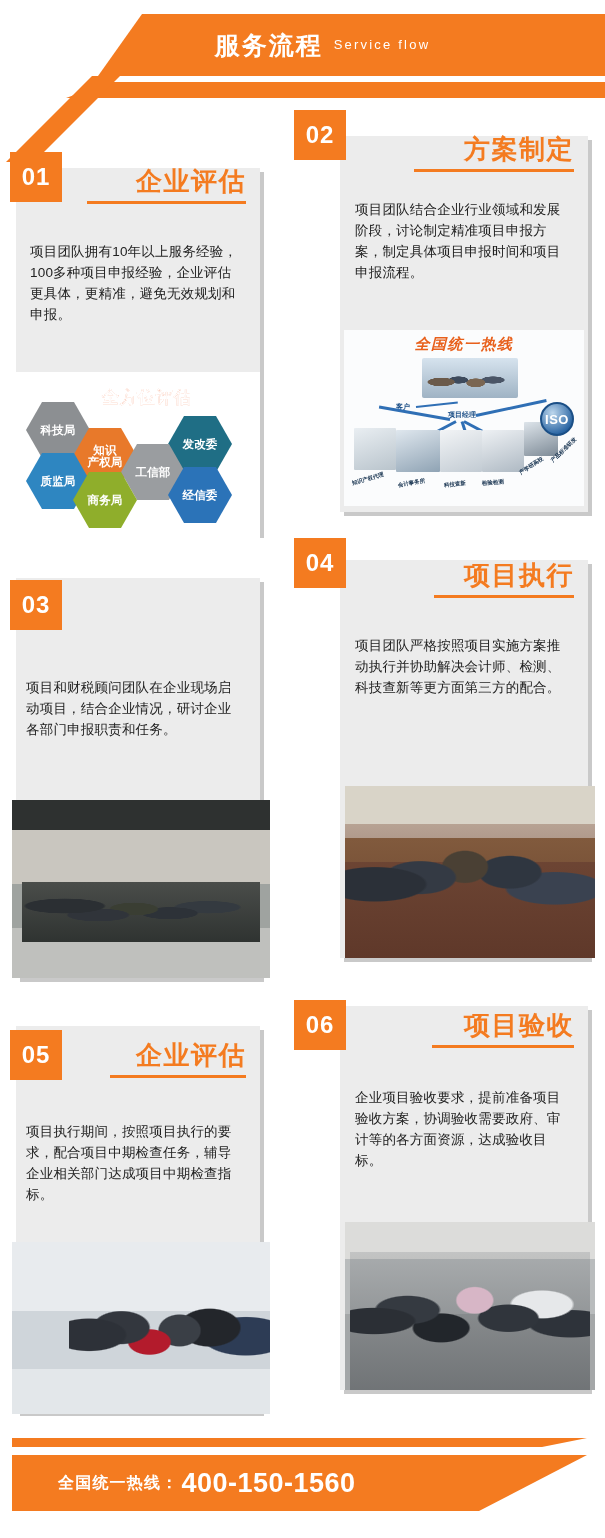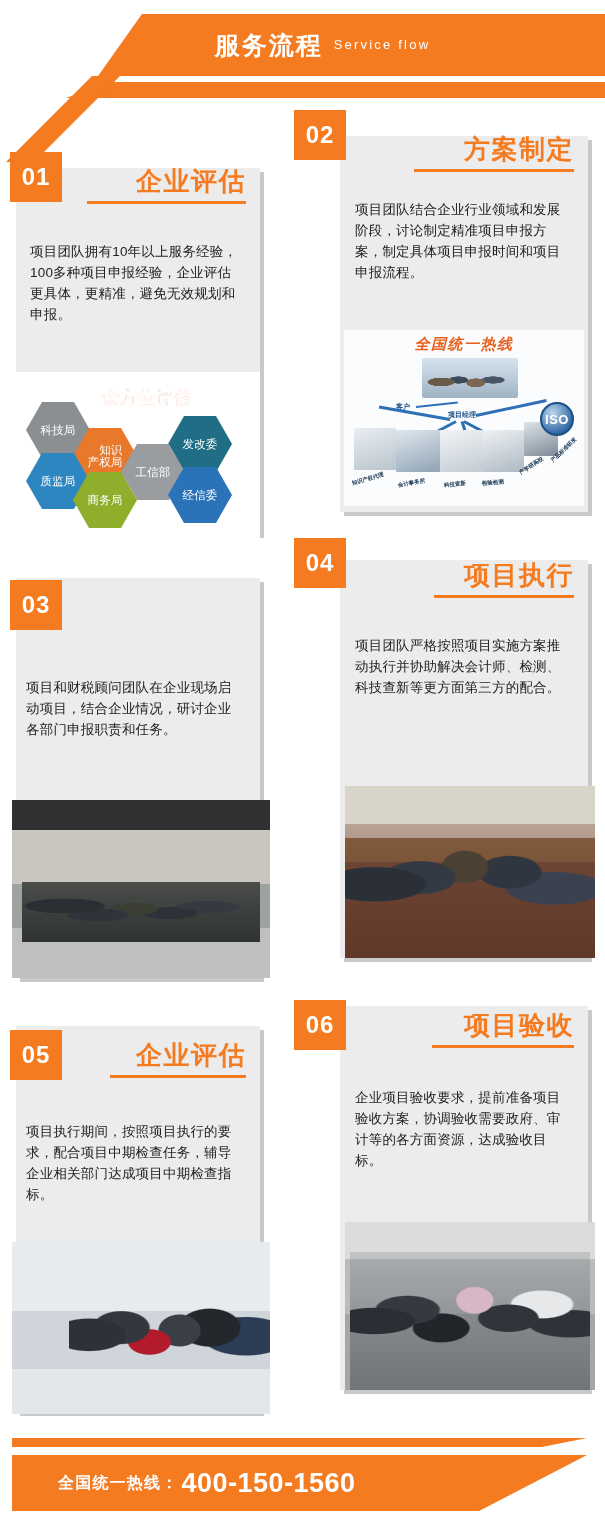--- a/index.html
+++ b/index.html
@@ -71,22 +71,22 @@
     position: absolute; background: #c9ccce; overflow: hidden;
   }
   .photo-inner { position:absolute; inset:0; }
 
   
   .hexwrap { position: absolute; background: #fff; overflow: hidden; }
   .hex {
     position: absolute; width: 64px; height: 56px;
     clip-path: polygon(25% 0%, 75% 0%, 100% 50%, 75% 100%, 25% 100%, 0% 50%);
     display: flex; align-items: center; justify-content: center;
-    color: #fff; font-size: 11.5px; font-weight: normal; line-height: 1.08;
-    text-align: right; letter-spacing: .2px;
+    color: #fff; font-size: 11.5px; font-weight: bold; line-height: 1.08;
+    text-align: center; letter-spacing: .2px;
   }
   .hexwrap .hx-title {
     position: absolute; color: #F05A22; font-size: 17px; font-weight: bold;
     letter-spacing: 1px; -webkit-text-stroke: .5px #fff;
     text-shadow: 0 0 3px rgba(255,255,255,.9);
   }
 
   
   .oss { position: absolute; background: #fbfcfd; overflow: hidden; }
   .oss-title {

